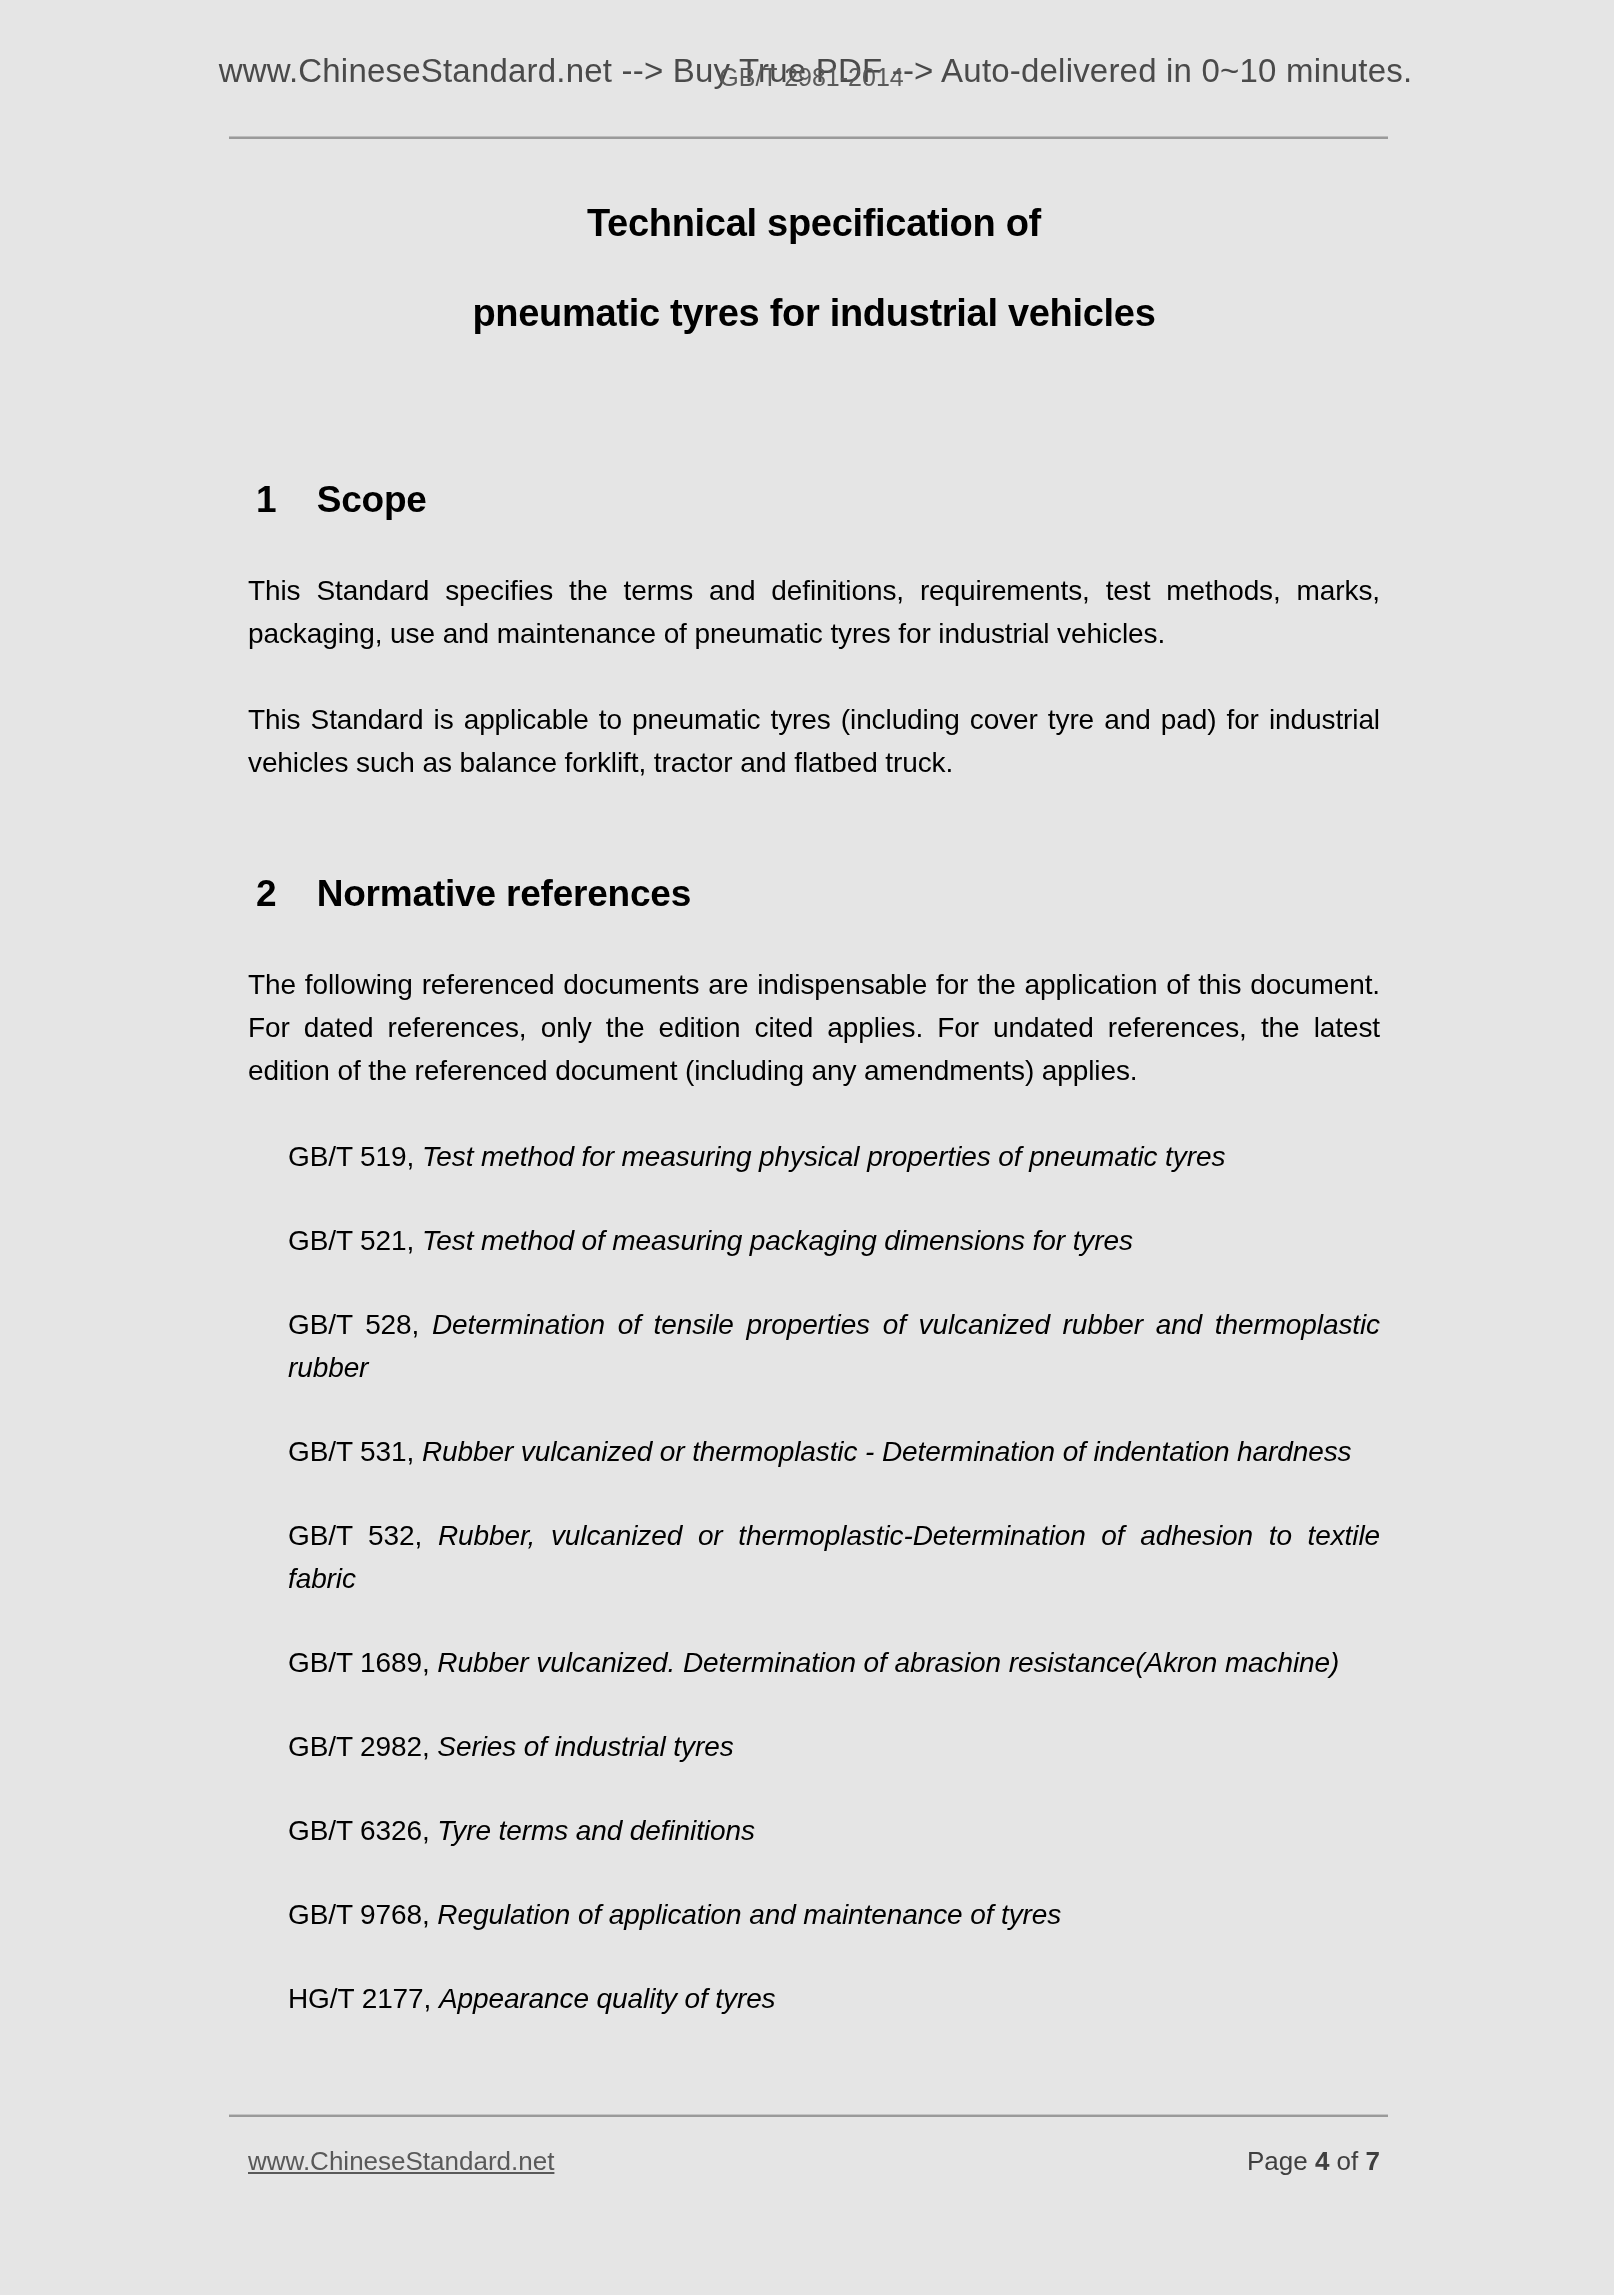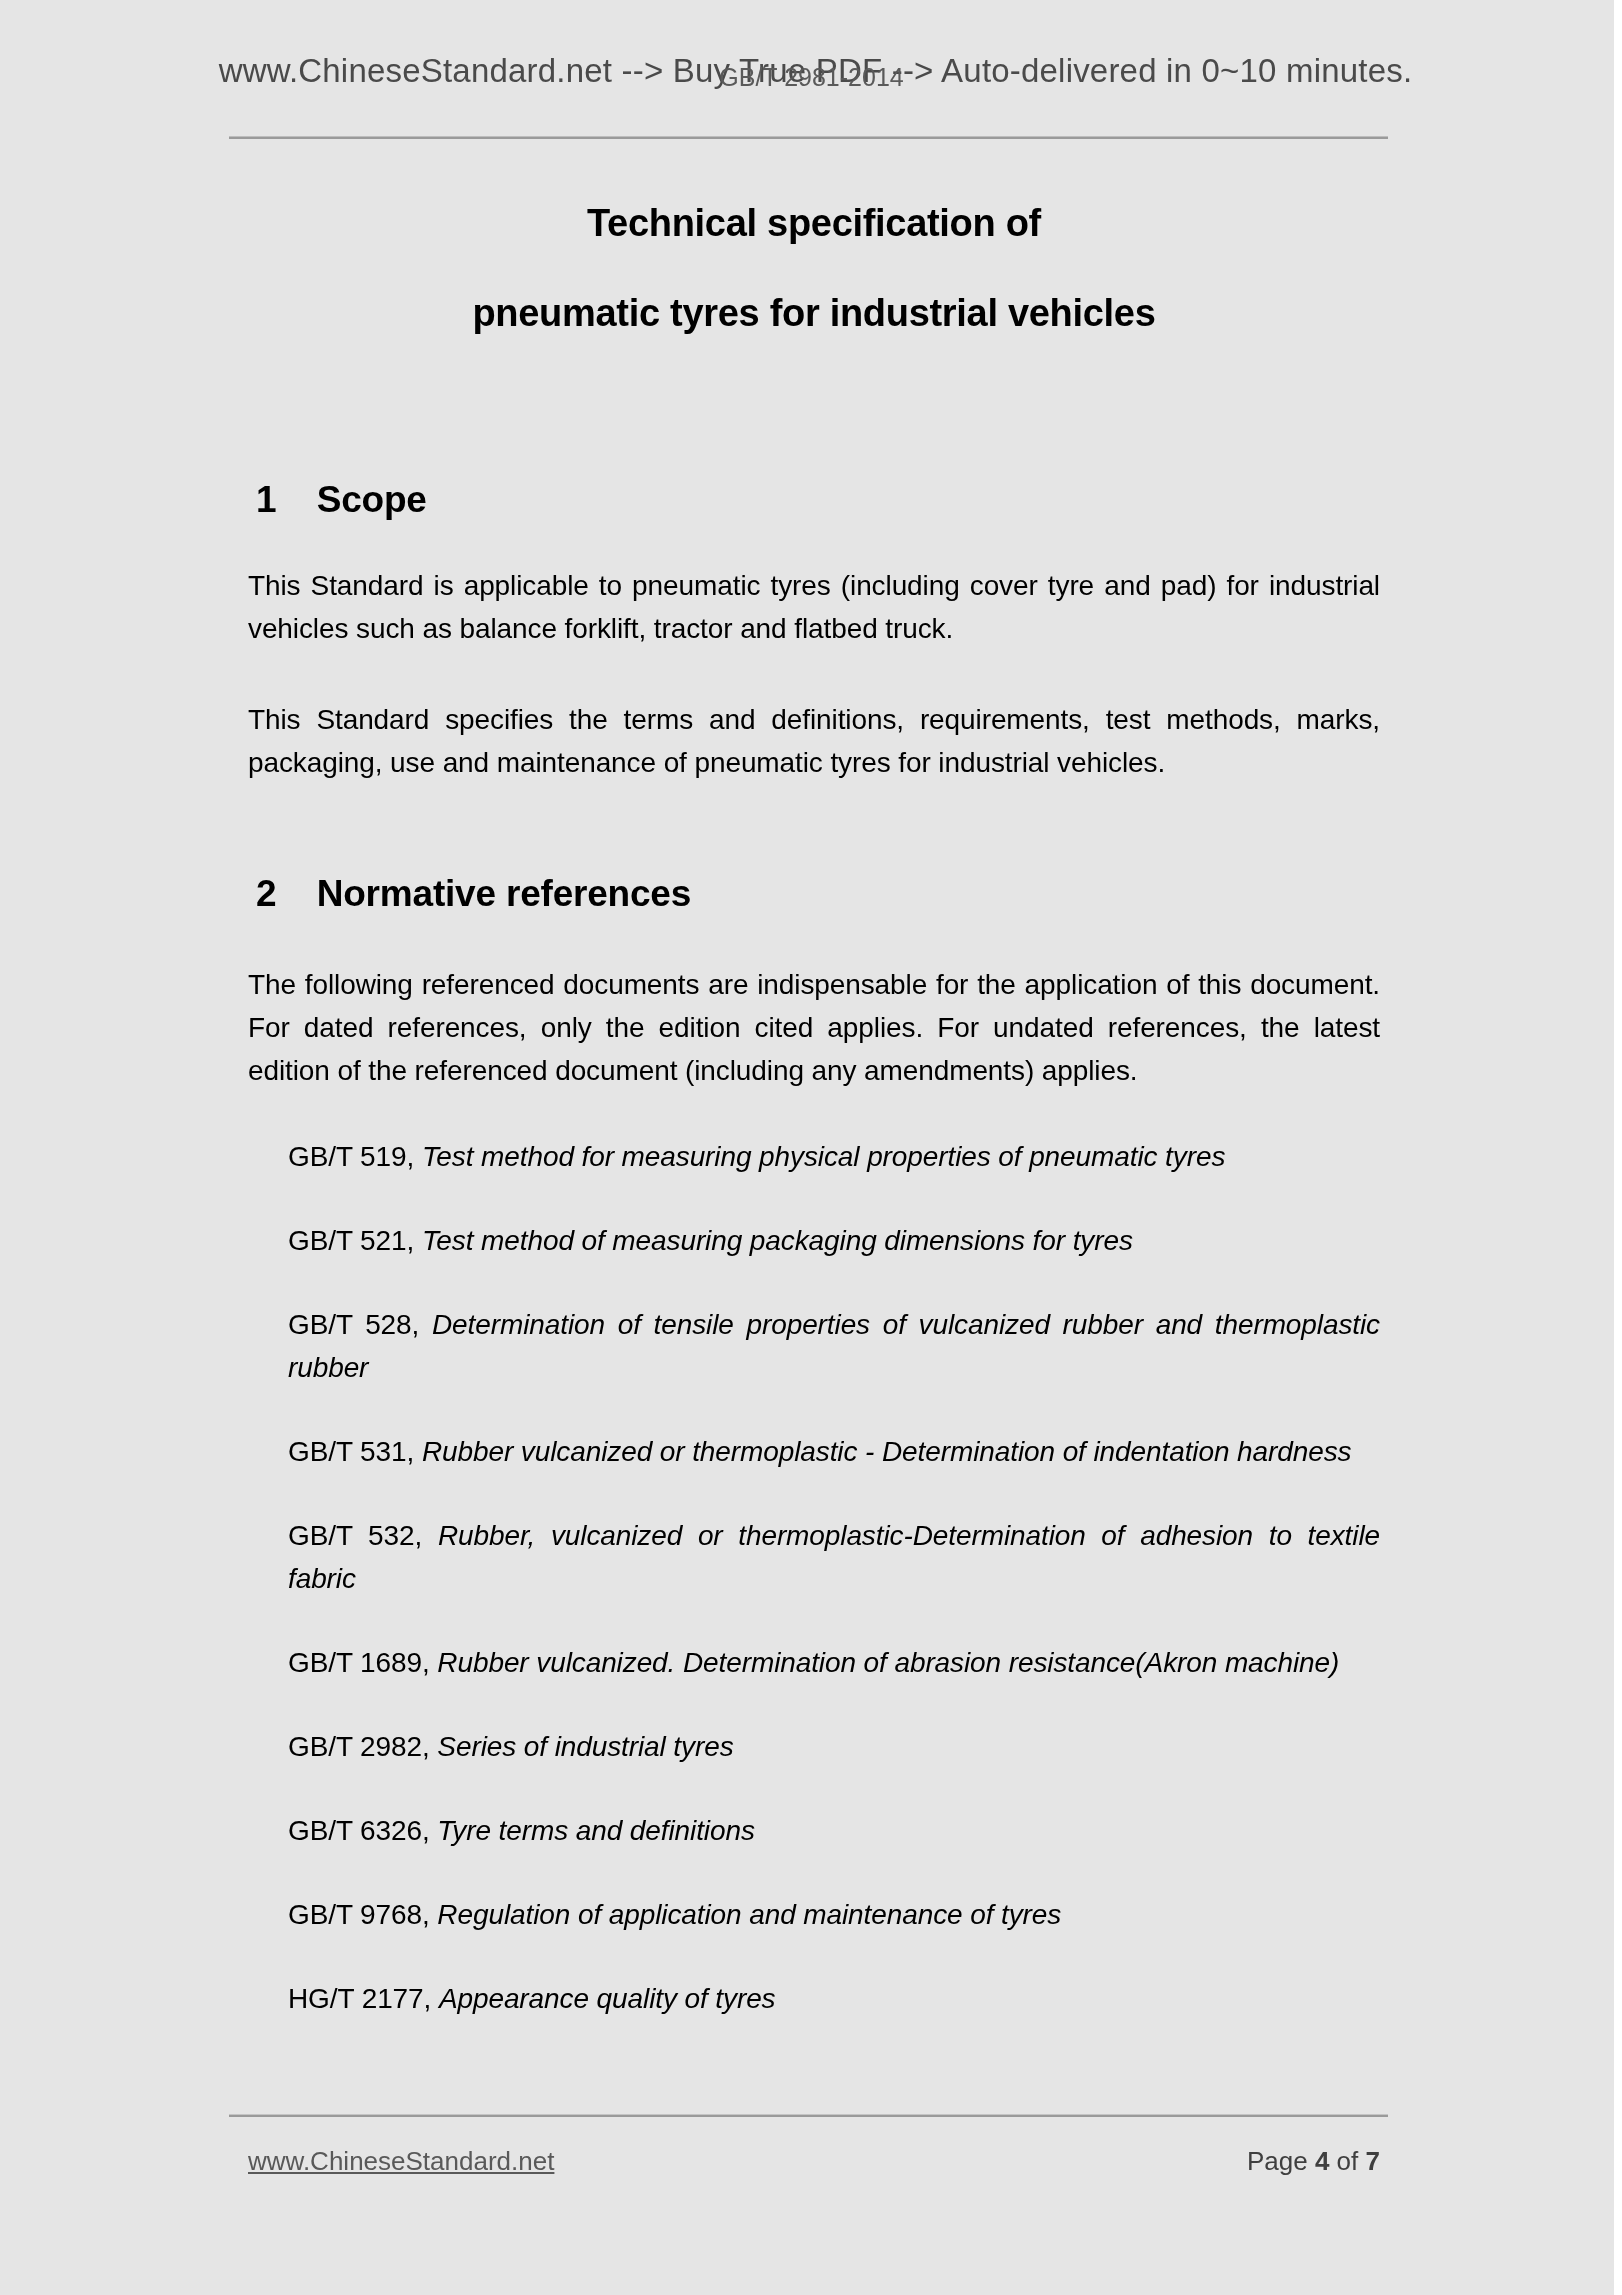--- a/index.html
+++ b/index.html
@@ -169,23 +169,23 @@
 
   <div class="doc-body">
 
     <h1 class="doc-title">
       <span>Technical specification of</span>
       <span class="line2">pneumatic tyres for industrial vehicles</span>
     </h1>
 
     <h2 class="clause-heading heading-scope">1    Scope</h2>
 
+    <p class="para para-first">This Standard specifies the terms and definitions, requirements, test methods, marks, packaging, use and maintenance of pneumatic tyres for industrial vehicles.</p>
+
     <p class="para para-gap">This Standard is applicable to pneumatic tyres (including cover tyre and pad) for industrial vehicles such as balance forklift, tractor and flatbed truck.</p>
-
-    <p class="para para-first">This Standard specifies the terms and definitions, requirements, test methods, marks, packaging, use and maintenance of pneumatic tyres for industrial vehicles.</p>
 
     <h2 class="clause-heading heading-normref">2    Normative references</h2>
 
     <p class="para para-first">The following referenced documents are indispensable for the application of this document. For dated references, only the edition cited applies. For undated references, the latest edition of the referenced document (including any amendments) applies.</p>
 
     <ul class="ref-list">
       <li class="ref-item">
         <span>GB/T 519, </span><span class="ref-title">Test method for measuring physical properties of pneumatic tyres</span>
       </li>
       <li class="ref-item">

